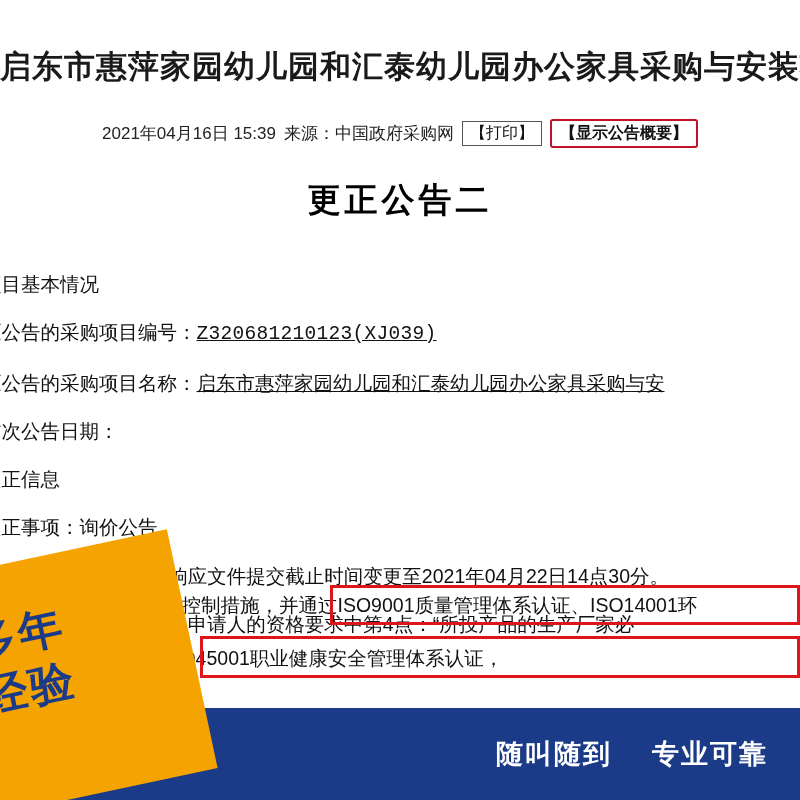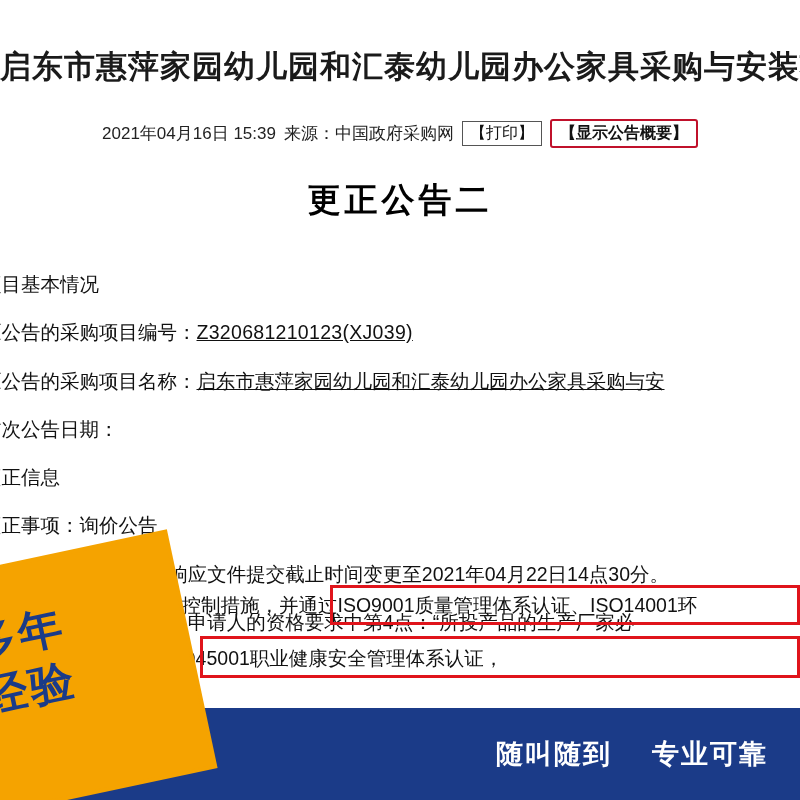--- a/index.html
+++ b/index.html
@@ -124,21 +124,21 @@
     font-size: 19.5px;
     color: #111;
     line-height: 1.45;
   }
   .body-block p {
     margin: 0 0 20px 0;
     white-space: nowrap;
     overflow: hidden;
   }
   .u { text-decoration: underline; }
-  .mono-ish { font-family: Liberation Sans, sans-serif; letter-spacing: 0.3px; }
+  .mono-ish { font-family: Liberation Mono, monospace; letter-spacing: 0.3px; }
 
   .row-flex { display: flex; align-items: baseline; }
 
   
   .red-box {
     position: absolute;
     border: 3px solid #e0141b;
     box-sizing: border-box;
     background: transparent;
     z-index: 14;

